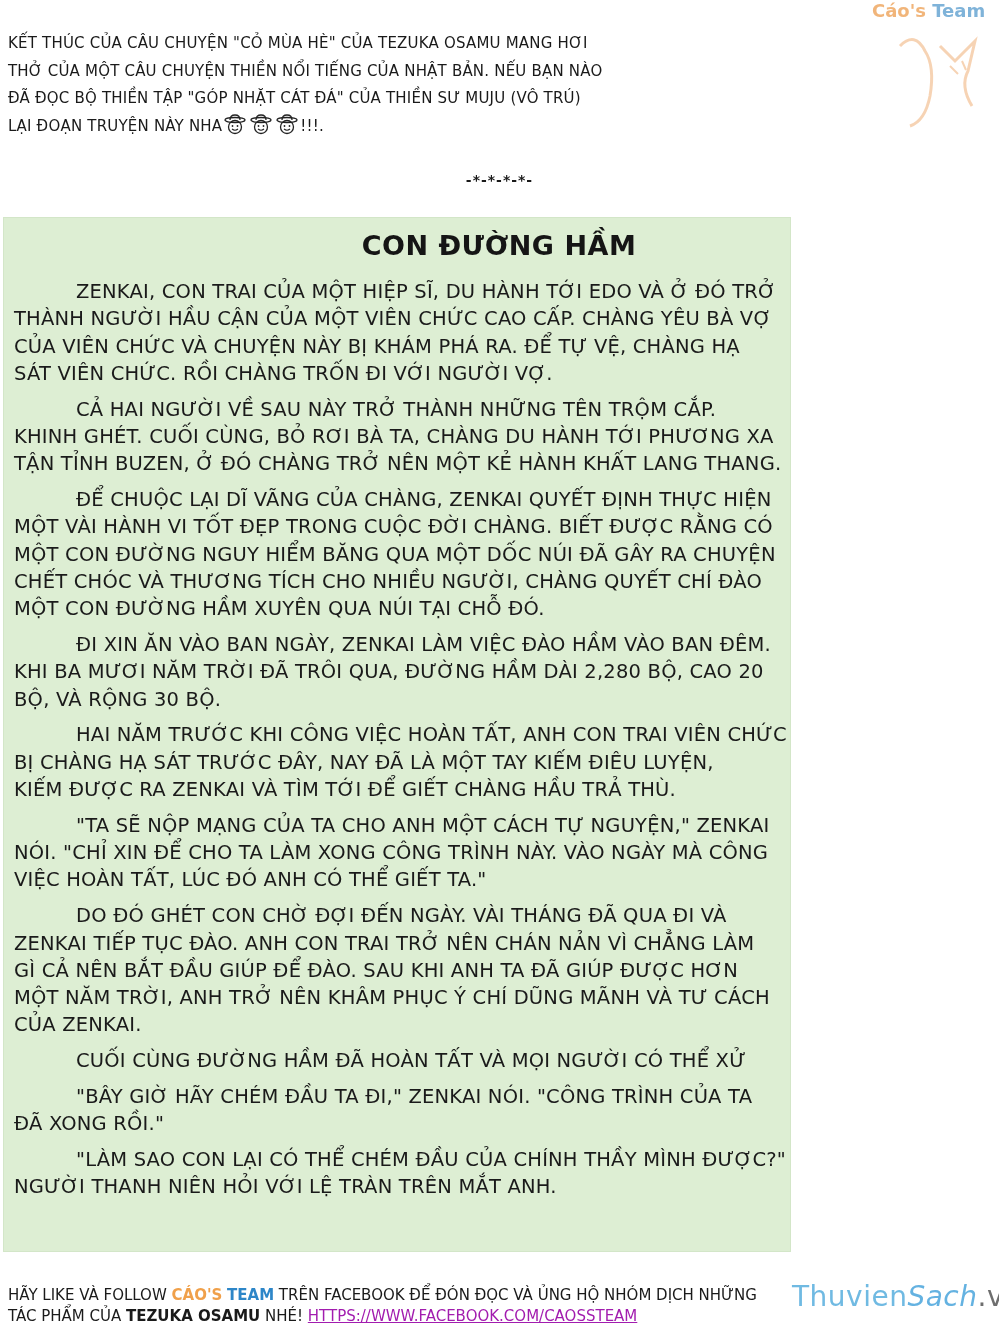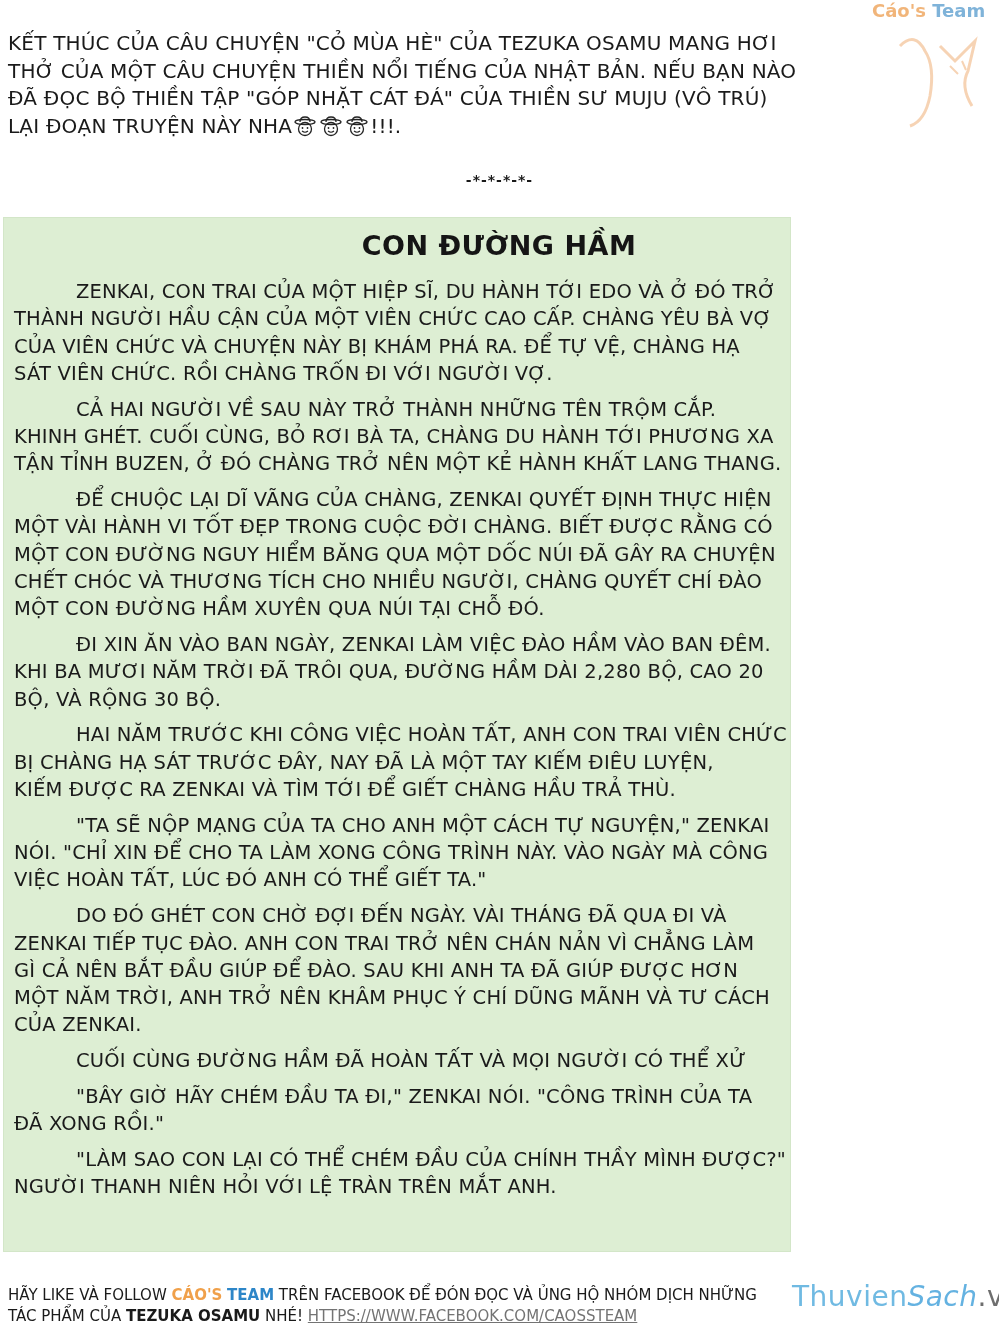--- a/index.html
+++ b/index.html
@@ -11,21 +11,21 @@
     position: absolute; top: 0; left: 872px; width: 124px; height: 26px;
     font-family: "DejaVu Sans", sans-serif; font-size: 18px; font-weight: bold; white-space: nowrap;
   }
   .logo .cao { color: #f1b57a; }
   .logo .team { color: #7fb3d9; }
   .fox {
     position: absolute; top: 26px; left: 880px; width: 110px; height: 110px; opacity: 0.55;
   }
   .intro {
     position: absolute; top: 30px; left: 8px; width: 975px;
-    font-size: 20px; line-height: 27.5px; letter-spacing: 0.2px; text-transform: uppercase;
+    font-size: 15px; line-height: 27.5px; letter-spacing: 0.2px; text-transform: uppercase;
   }
   .intro .line { white-space: nowrap; display: block; }
   .emoji { display: inline-block; width: 22px; height: 22px; vertical-align: -4px; margin: 0 2px; }
   .separator {
     position: absolute; top: 172px; left: 0; width: 999px; text-align: center;
     font-size: 14px; font-weight: bold; letter-spacing: 1px;
   }
   .panel {
     position: absolute; top: 217px; left: 3px; width: 788px; height: 1035px;
     background: #ddeed3; border: 1px solid #d3e6c8; box-sizing: border-box;
@@ -42,21 +42,21 @@
   .para .line { white-space: nowrap; display: block; }
   .para .line.first { padding-left: 62px; }
   .footer {
     position: absolute; top: 1285px; left: 8px; width: 985px;
     font-size: 15px; line-height: 21px; white-space: nowrap; color: #1a1a1a;
   }
   .footer .line { display: block; }
   .footer .orange { color: #f0a04a; font-weight: bold; }
   .footer .blue { color: #2d86c8; font-weight: bold; }
   .footer .bold { font-weight: bold; }
-  .footer a { color: #737373; text-decoration: underline; }
+  .footer a { color: #a21caf; text-decoration: underline; }
   .watermark {
     position: absolute; top: 1280px; left: 792px; font-size: 28px; color: #58aede; opacity: 0.85;
     font-family: "DejaVu Sans", sans-serif; letter-spacing: 0.5px; white-space: nowrap;
   }
   .watermark .sach { color: #4aa5dc; font-style: italic; }
   .watermark .vn { color: #555555; }
 </style>
 </head>
 <body>
 

